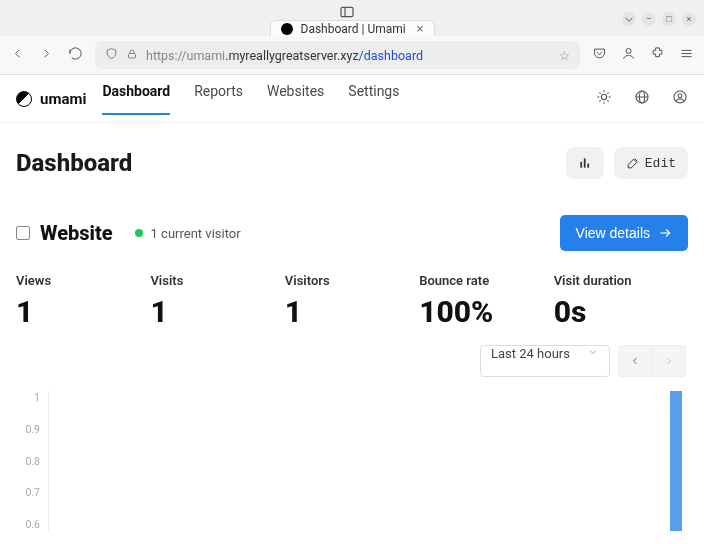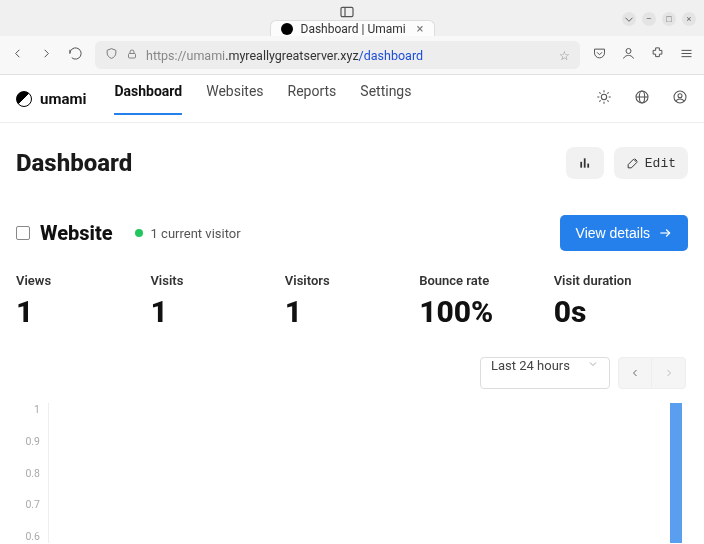--- a/index.html
+++ b/index.html
@@ -20,40 +20,40 @@
   .addrbar { flex:1; height:28px; background:#ededed; border-radius:6px; display:flex; align-items:center; padding:0 10px; font-size:12.5px; color:#888; gap:8px;}
   .addrbar .shield, .addrbar .lock { color:#777; font-size:12px;}
   .addrbar .url .host1 { color:#888;text-align:center;}
   .addrbar .url .host2 { color:#333;}
   .addrbar .url .path { color:#1d4ed8;}
   .addrbar .star { margin-left:auto; color:#888;}
   .right-icons { display:flex; gap:14px; color:#555; align-items:center;}
   .icon-svg { width:15px; height:15px; stroke:#555; fill:none; stroke-width:1.6;}
   
   .appbar { display:flex; align-items:center; height:48px; padding:0 16px; border-bottom:1px solid #eee; font-size:14px;}
-  .brand { display:flex; align-items:center; gap:8px; font-weight:700; font-size:15px; color:#111; margin-right:28px;}
+  .brand { display:flex; align-items:center; gap:8px; font-weight:700; font-size:15px; color:#111; margin-right:16px;}
   .brand .logo { width:16px; height:16px; border-radius:50%; background:linear-gradient(135deg,#000 50%,#fff 50%); border:1.5px solid #000;}
   .navlinks { display:flex; gap:24px;}
   .navlinks a { color:#4a4a4a; text-decoration:none; cursor:pointer; padding-bottom:14px;}
   .navlinks a.active { color:#111; font-weight:700; border-bottom:2px solid #2680eb; }
   .apptools { margin-left:auto; display:flex; gap:22px; color:#555;}
   .apptools svg { width:16px; height:16px;}
   
   .content { padding: 24px 16px 0 16px;}
   .titlebar { display:flex; align-items:center; margin-bottom:36px;}
   .titlebar h1 { font-size:24px; font-weight:800; color:#1a1a1a;}
   .titlebar .actions { margin-left:auto; display:flex; gap:10px;}
   .btn-flat { background:#f1f1f1; border:none; height:32px; padding:0 12px; border-radius:8px; display:flex; align-items:center; gap:6px; font-size:13px; color:#333; cursor:pointer;font-family:Liberation Mono, monospace;}
   .siterow { display:flex; align-items:center; margin-bottom:22px;}
   .siterow .chk { width:14px; height:14px; border:1.5px solid #888; border-radius:2px; margin-right:10px;}
   .siterow h2 { font-size:20px; font-weight:800; color:#111;text-align:right;}
   .siterow .status { margin-left:22px; display:flex; align-items:center; gap:8px; font-size:13px; color:#555;}
   .siterow .dot { width:8px; height:8px; background:#22c55e; border-radius:50%; display:inline-block;}
   .btn-primary { margin-left:auto; background:#2680eb; color:#fff; border:none; height:36px; padding:12px 16px; border-radius:5px; display:flex; align-items:center; gap:8px; font-size:14px; cursor:pointer;}
-  .statsrow { display:flex; gap:0; margin-bottom:28px;}
+  .statsrow { display:flex; gap:0; margin-bottom:16px;}
   .stat { flex:1;}
   .stat .label { font-size:13px; color:#333; font-weight:600; margin-bottom:6px;}
   .stat .val { font-size:30px; font-weight:800; color:#111;}
   .rangebar { display:flex; justify-content:flex-end; gap:8px; margin-bottom:14px; padding-right:2px;}
   .select { border:1px solid #ddd; border-radius:4px; height:32px; width:130px; padding:0 10px; display:flex; align-items:flex-start; font-size:13px; color:#444; background:#fff;}
   .select .chev { margin-left:auto; color:#aaa;}
   .pager { display:flex;}
   .pager button { width:34px; height:32px; border:1px solid #eee; background:#f5f5f5; color:#888; display:flex; align-items:center; justify-content:center; cursor:pointer;}
   .pager button:first-child { border-radius:4px 0 0 4px;}
   .pager button:last-child { border-radius:0 4px 4px 0; border-left:none;}
@@ -141,22 +141,22 @@
   </div>
 </div>
 
 <div class="appbar">
   <div class="brand">
     <span class="logo"></span>
     <span>umami</span>
   </div>
   <div class="navlinks">
     <a class="active">Dashboard</a>
+    <a>Reports</a>
     <a>Websites</a>
-    <a>Reports</a>
     <a>Settings</a>
   </div>
   <div class="apptools">
     <span><svg viewBox="0 0 24 24" fill="none" stroke="#555" stroke-width="1.6">
           <circle cx="12" cy="12" r="4"></circle>
           <line x1="12" y1="2" x2="12" y2="5"></line>
           <line x1="12" y1="19" x2="12" y2="22"></line>
           <line x1="2" y1="12" x2="5" y2="12"></line>
           <line x1="19" y1="12" x2="22" y2="12"></line>
           <line x1="5" y1="5" x2="7" y2="7"></line>

